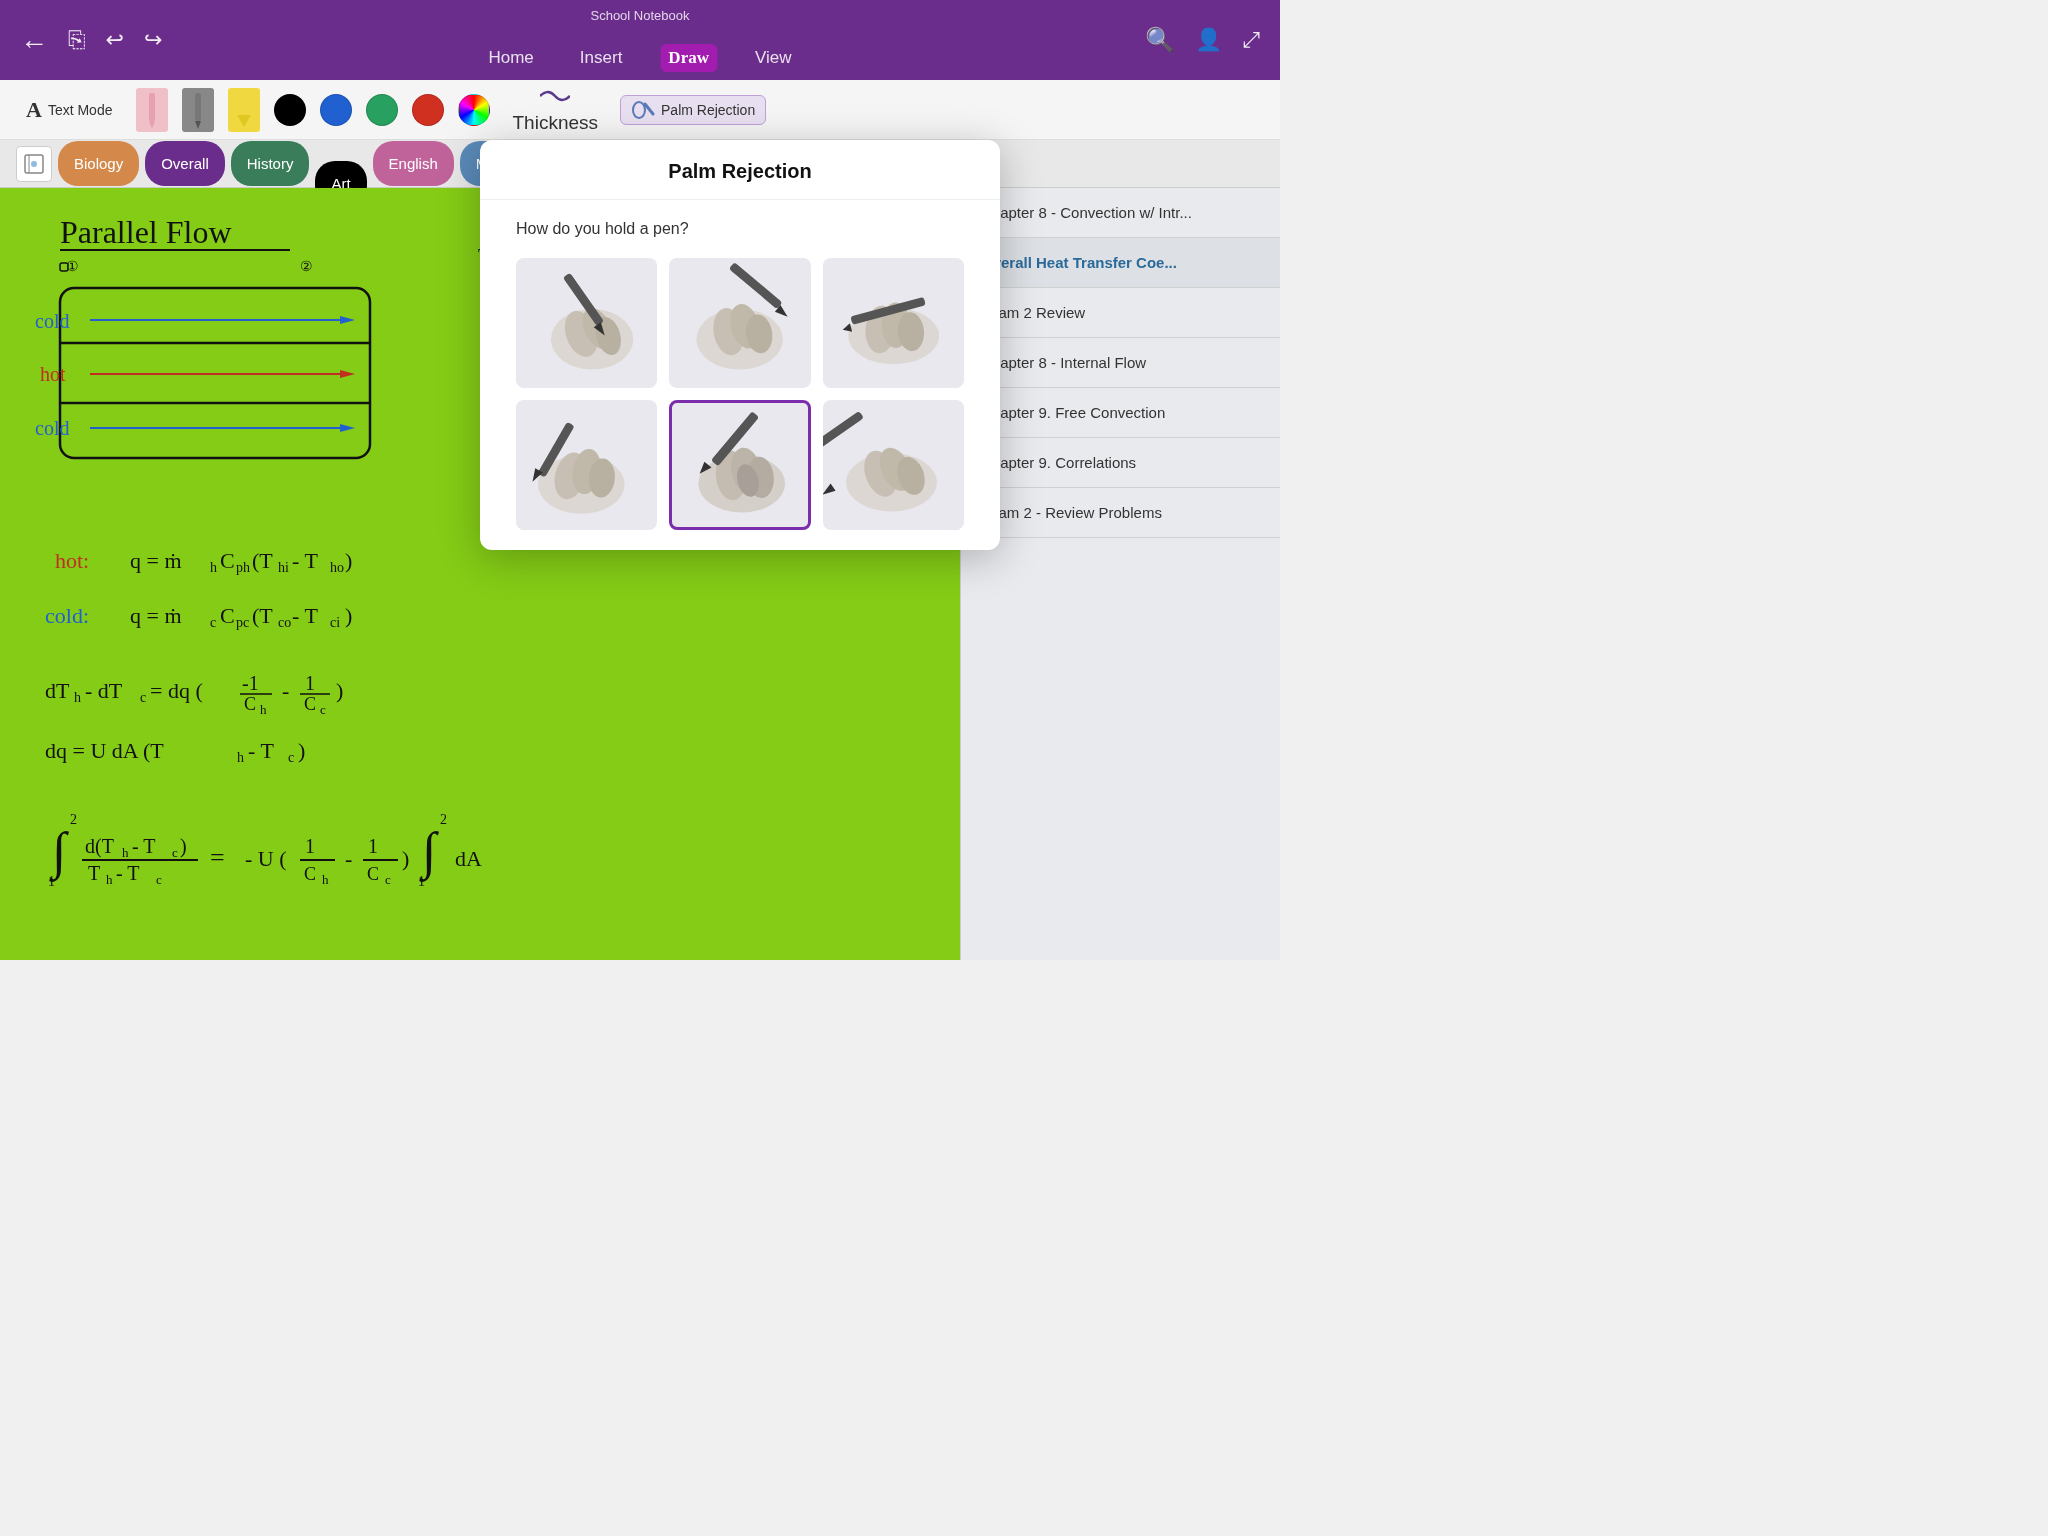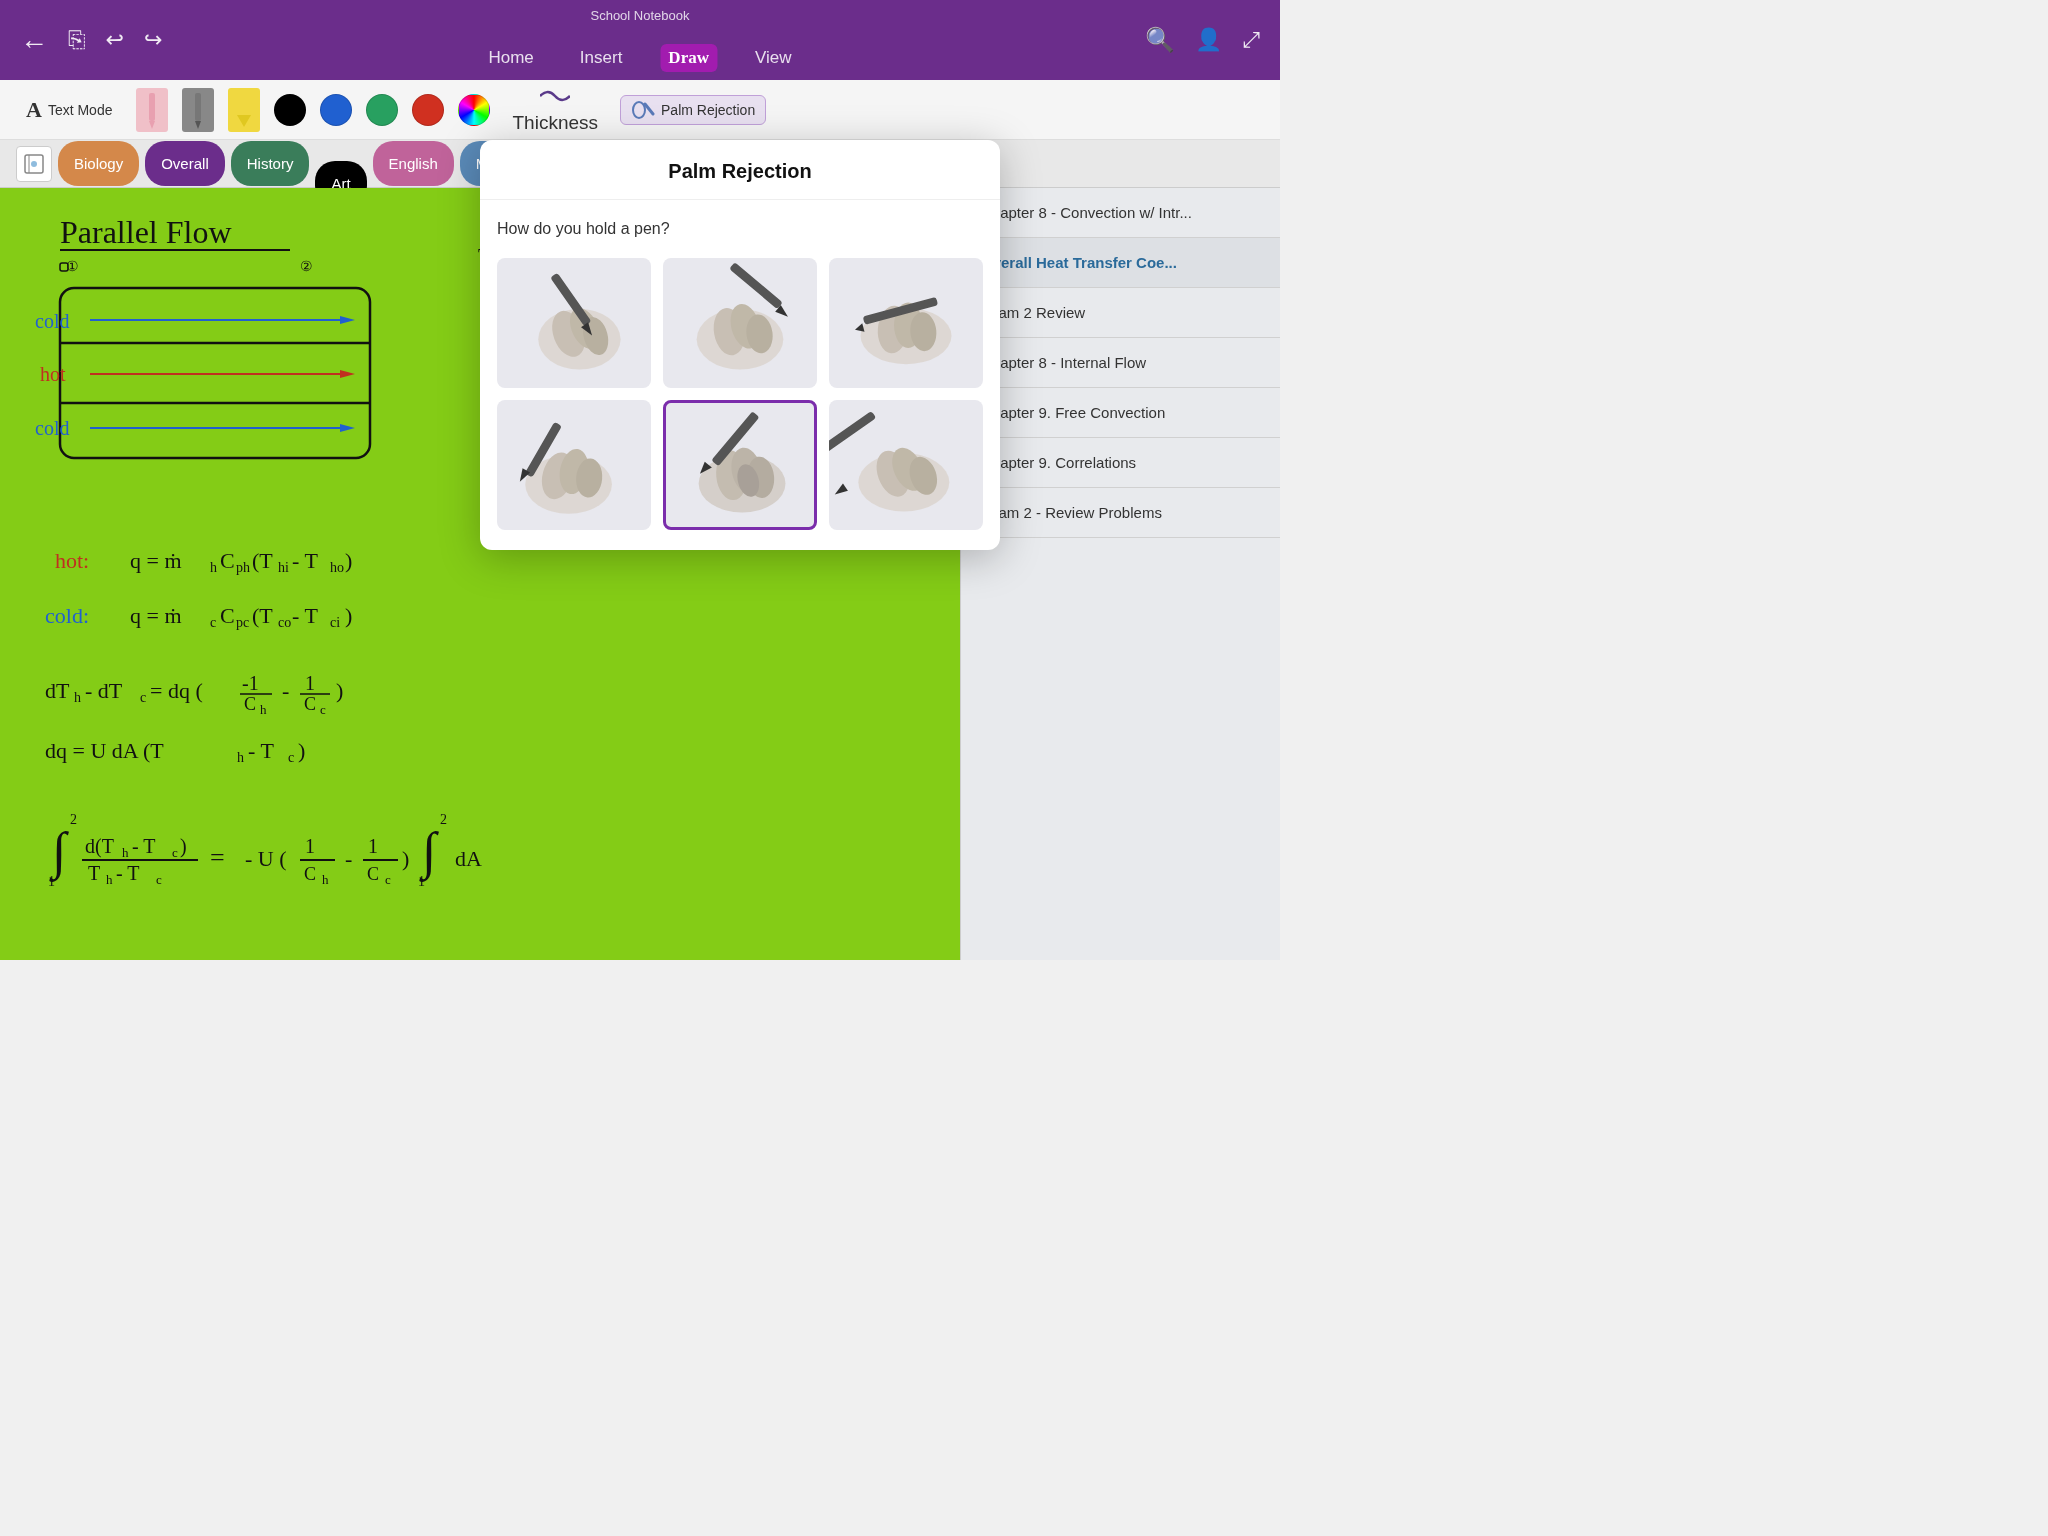--- a/index.html
+++ b/index.html
@@ -244,21 +244,21 @@
     }
     #palm-popup-header {
       padding: 20px 24px 16px;
       text-align: center;
       font-size: 20px;
       font-weight: 700;
       color: #111;
       border-bottom: 1px solid #eee;
     }
     #palm-popup-body {
-      padding: 20px 17px;
+      padding: 20px 36px;
     }
     #palm-popup-question {
       font-size: 16px;
       color: #333;
       margin-bottom: 20px;
     }
     .pen-grip-grid {
       display: grid;
       grid-template-columns: repeat(3, 1fr);
       gap: 12px;

